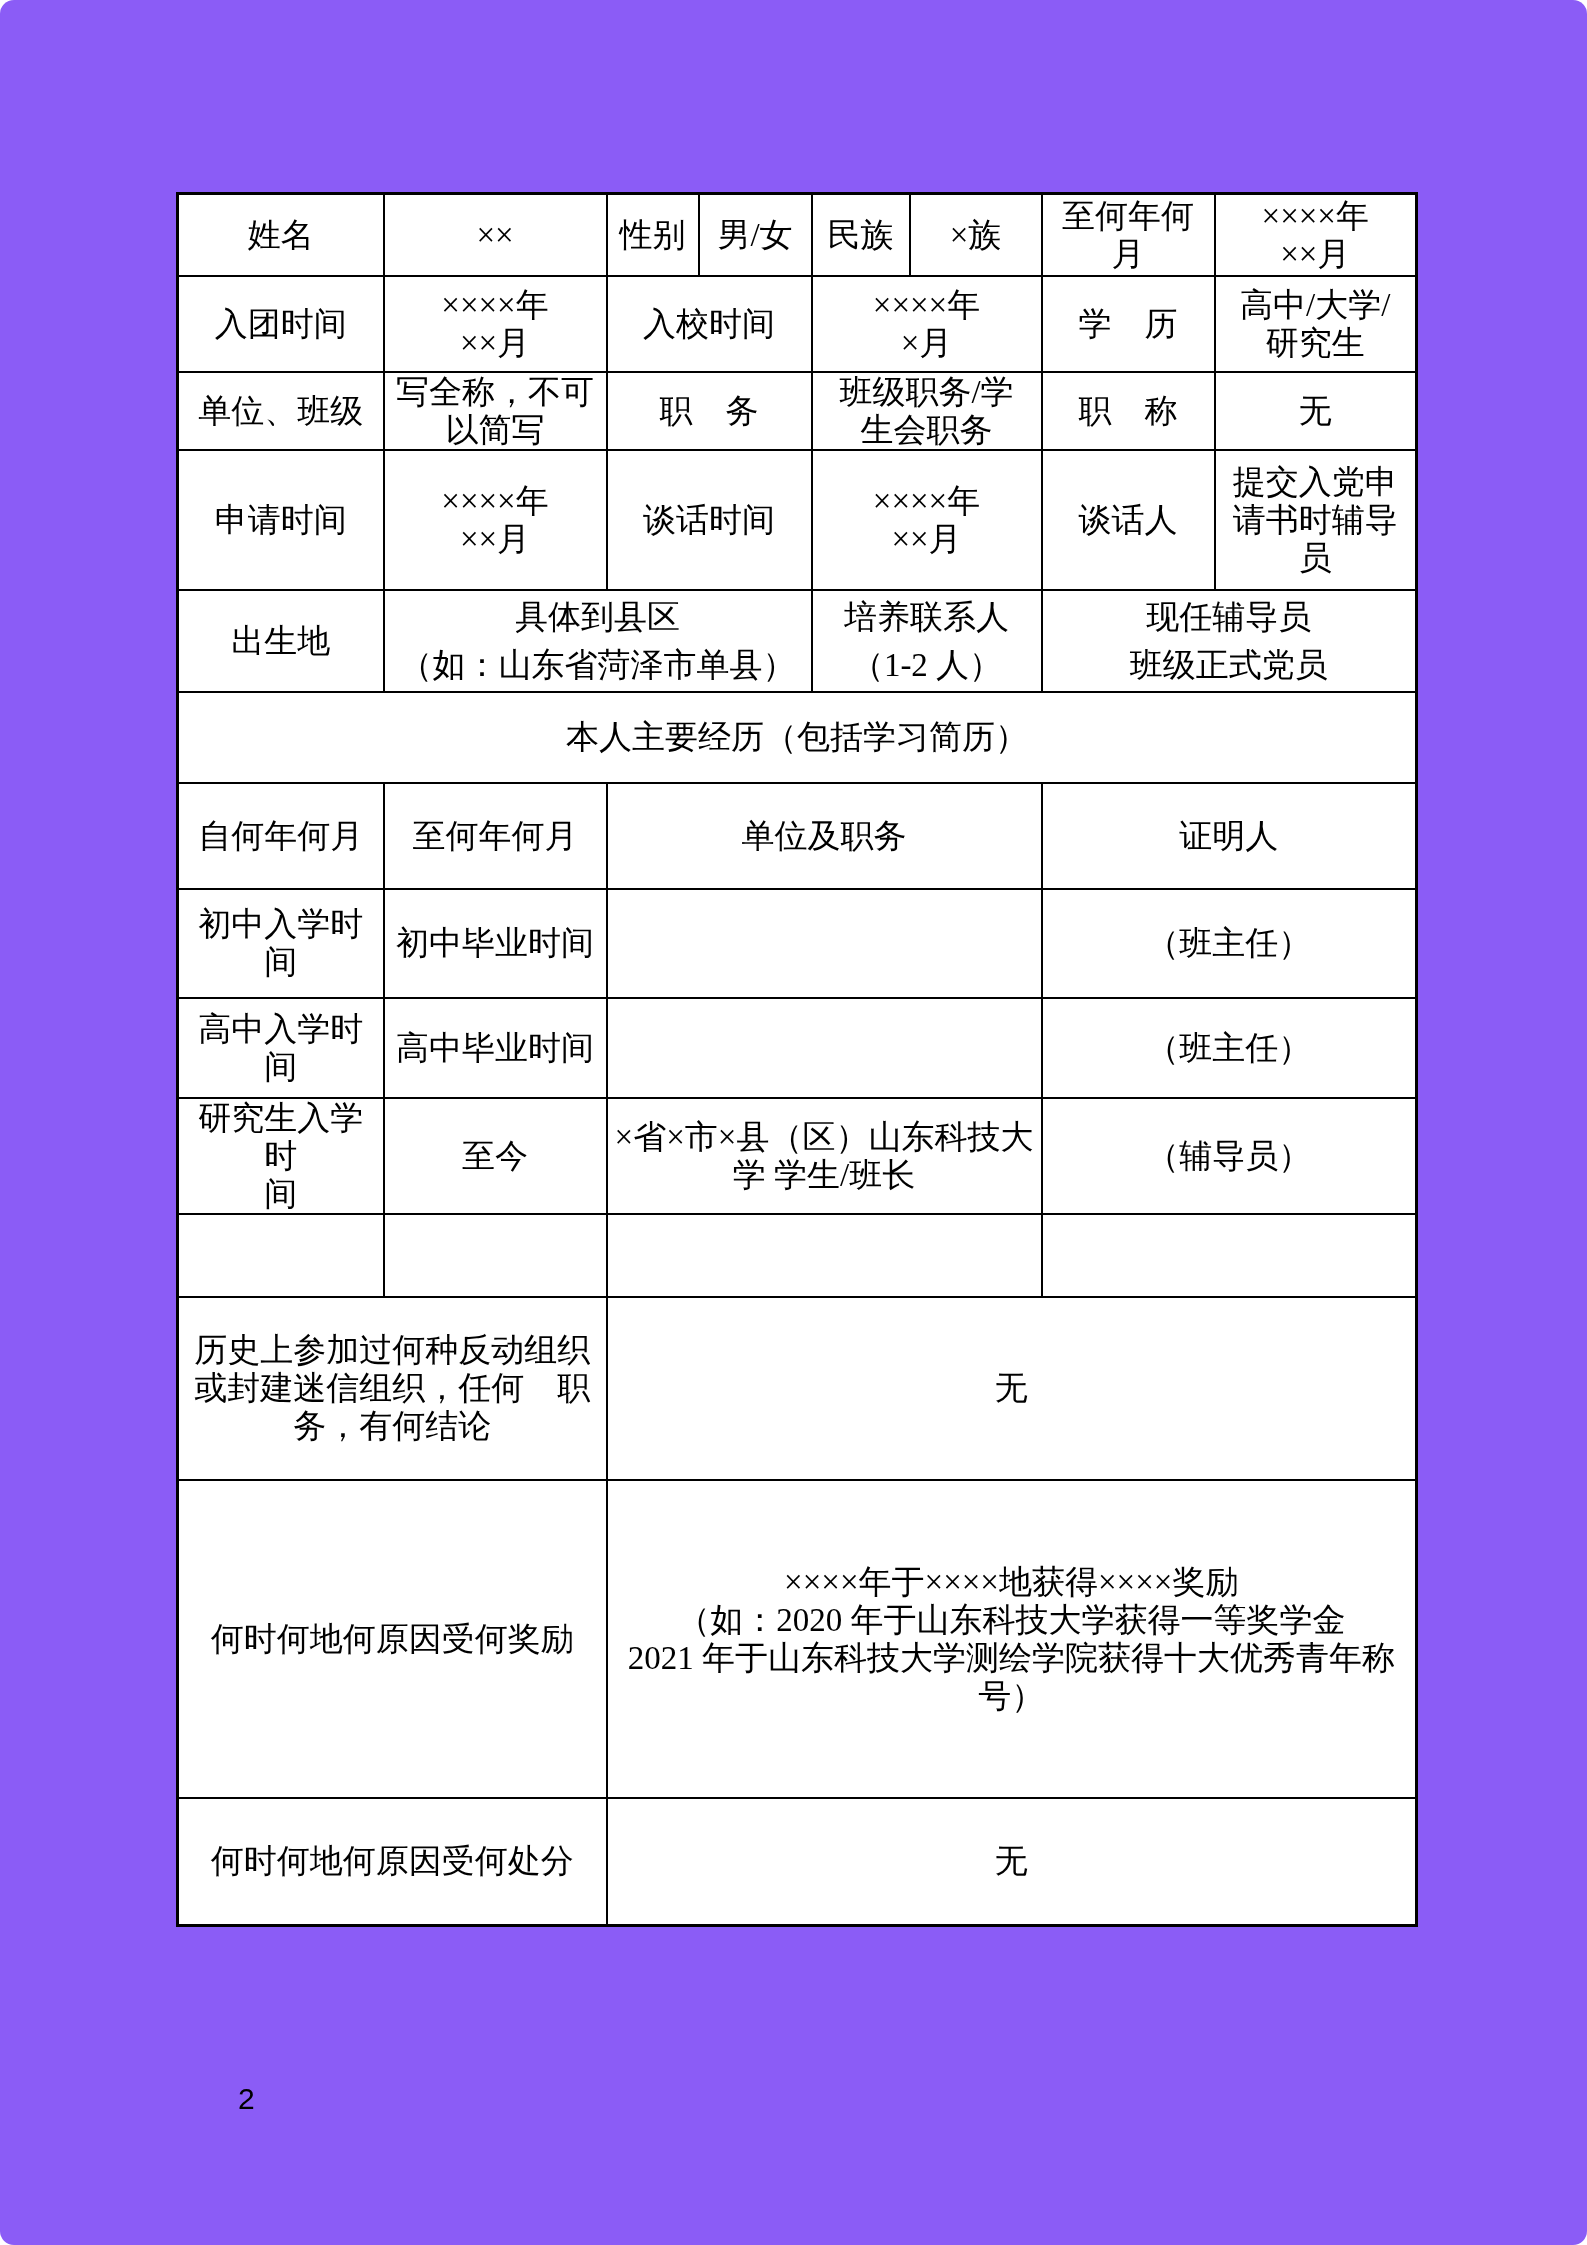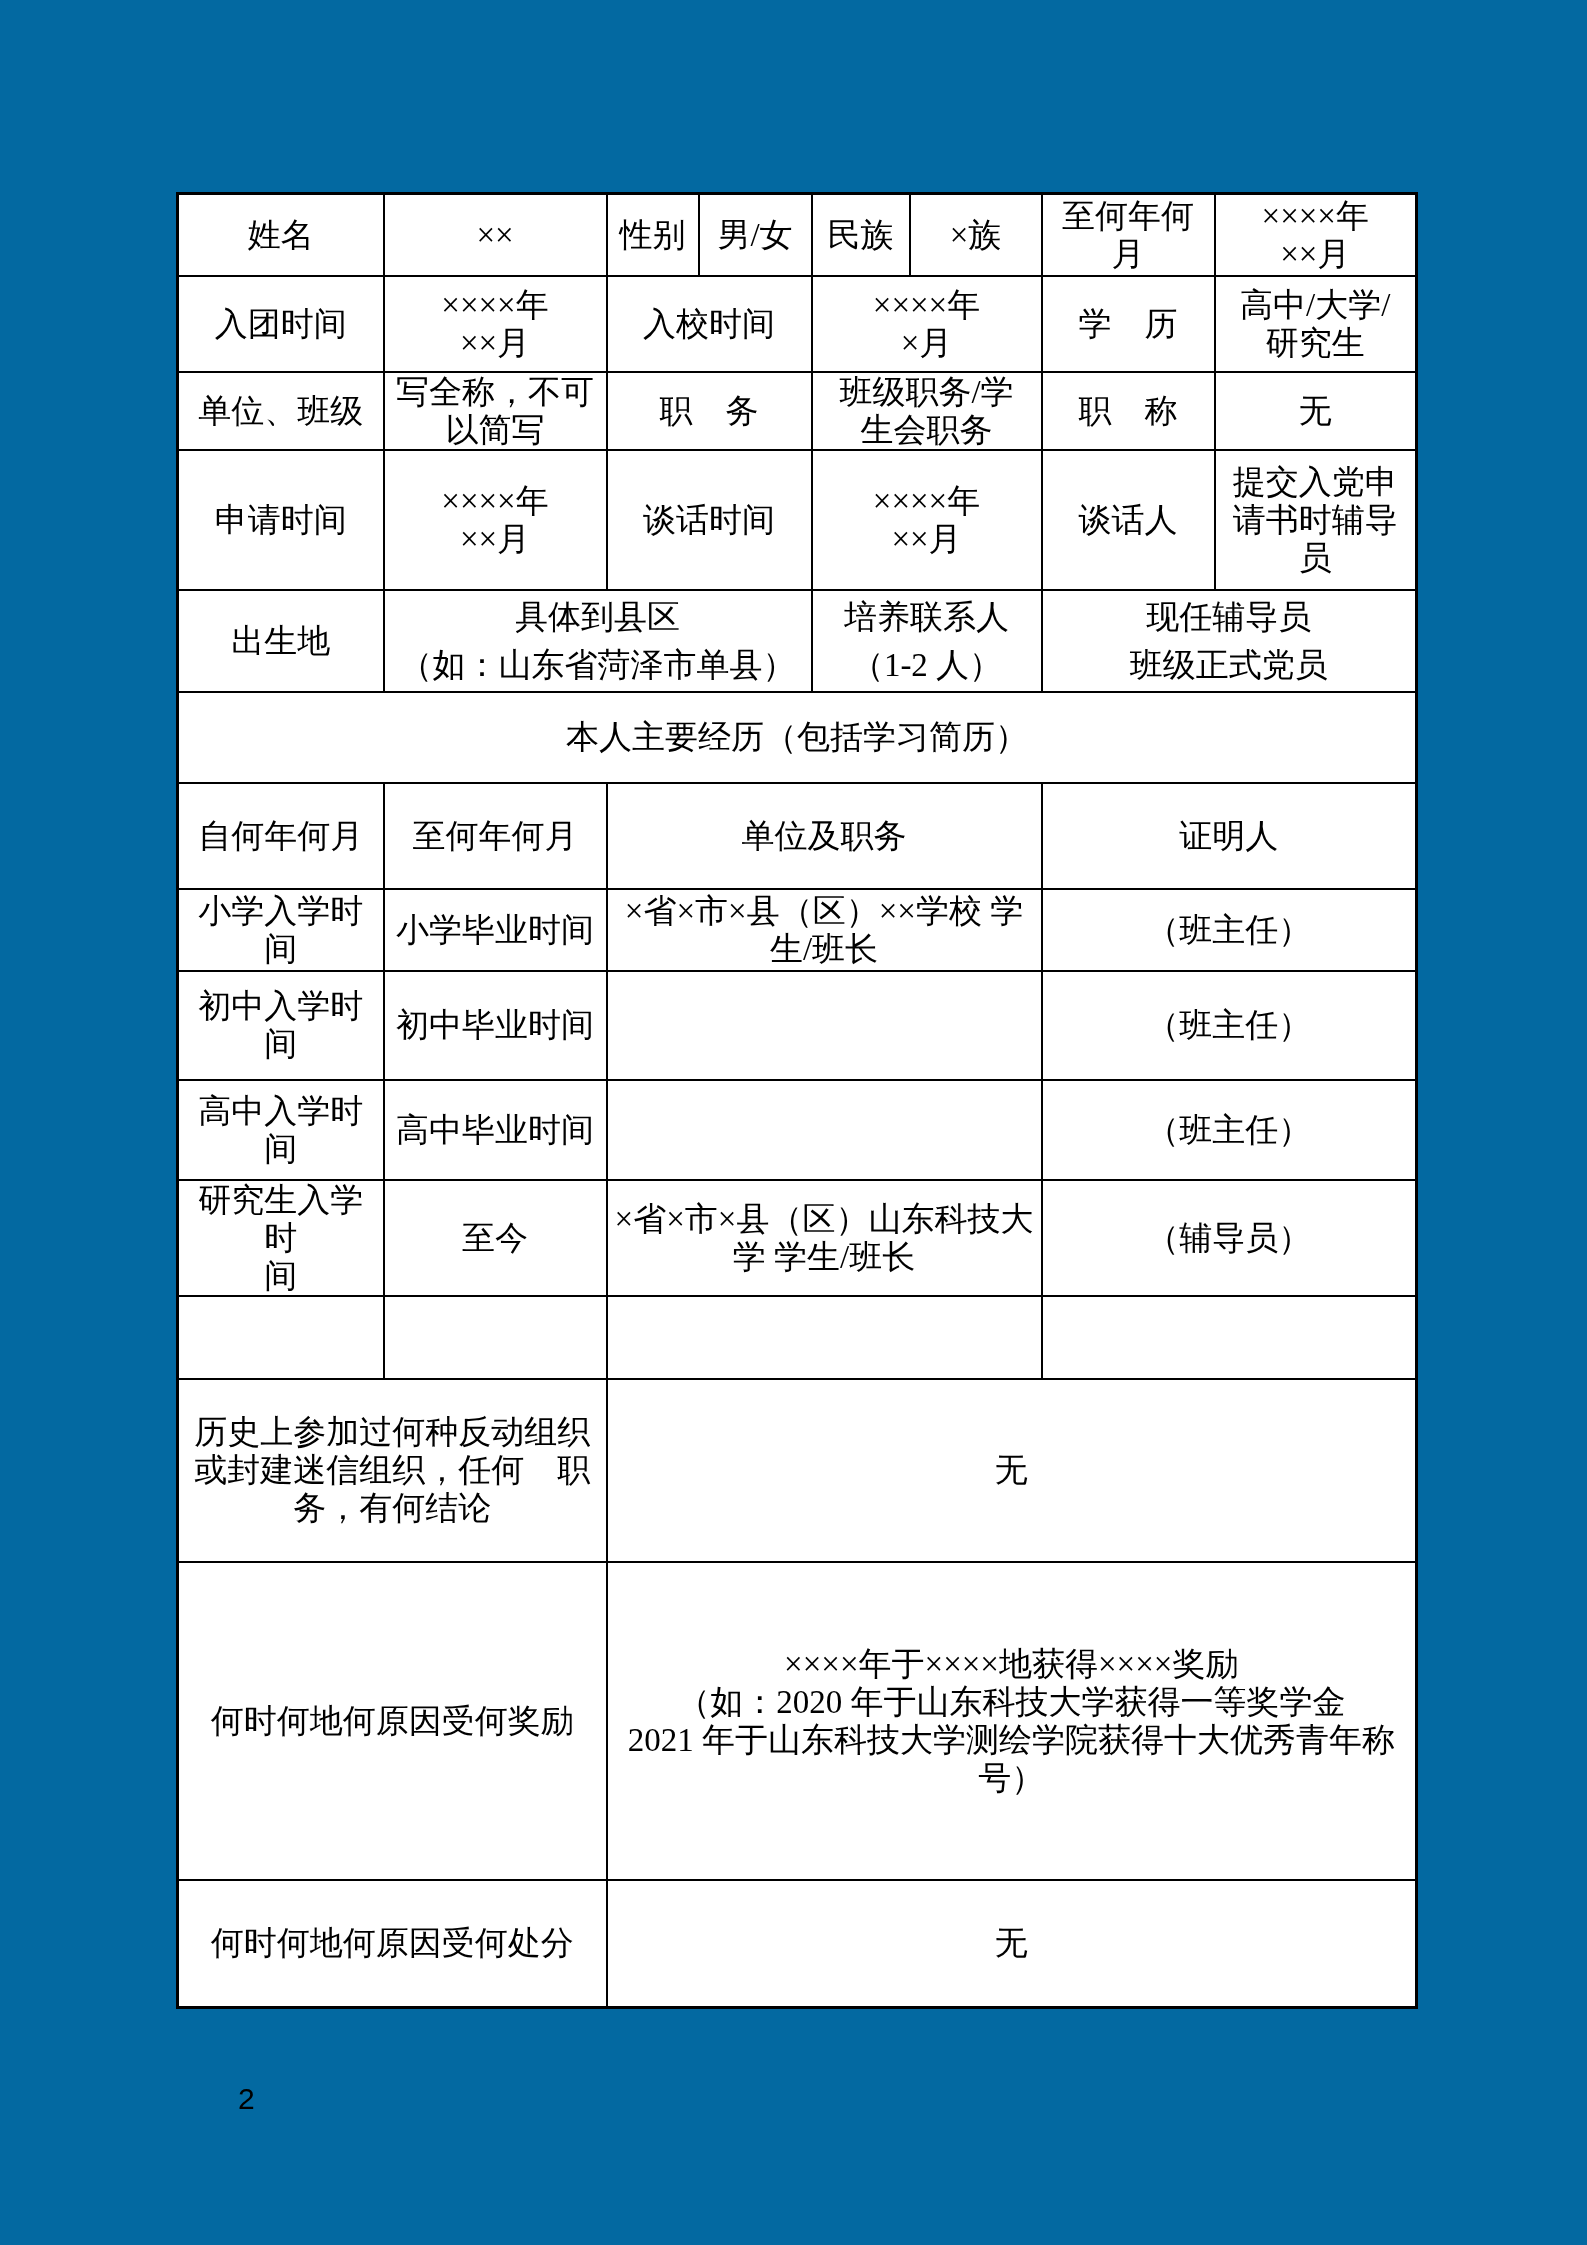--- a/index.html
+++ b/index.html
@@ -5,22 +5,23 @@
   html, body { margin: 0; padding: 0; }
   body {
     width: 1587px; height: 2245px;
     background: #ffffff;
     color: #000000;
     font-family: "Liberation Serif", "DejaVu Serif", serif;
   }
   .page {
     position: relative;
     width: 1587px; height: 2245px;
-    background: #0369a1;
+    background: #8b5cf6;
     overflow: hidden;
+    border-radius: 14px;
   }
   table.form {
     position: absolute;
     left: 176px; top: 192px;
     width: 1239px;
     border-collapse: collapse;
     table-layout: fixed;
     border: 3px solid #000000;
     background: #ffffff;
   }
@@ -133,26 +134,20 @@
       <td colspan="8">本人主要经历（包括学习简历）</td>
     </tr>
 
     <tr style="height:106px">
       <td>自何年何月</td>
       <td>至何年何月</td>
       <td colspan="4">单位及职务</td>
       <td colspan="2">证明人</td>
     </tr>
 
-    <tr style="height:82px">
-      <td>小学入学时间</td>
-      <td>小学毕业时间</td>
-      <td colspan="4">×省×市×县（区）××学校 学生/班长</td>
-      <td colspan="2">（班主任）</td>
-    </tr>
 
     <tr style="height:109px">
       <td>初中入学时间</td>
       <td>初中毕业时间</td>
       <td colspan="4"></td>
       <td colspan="2">（班主任）</td>
     </tr>
 
     <tr style="height:100px">
       <td>高中入学时间</td>

